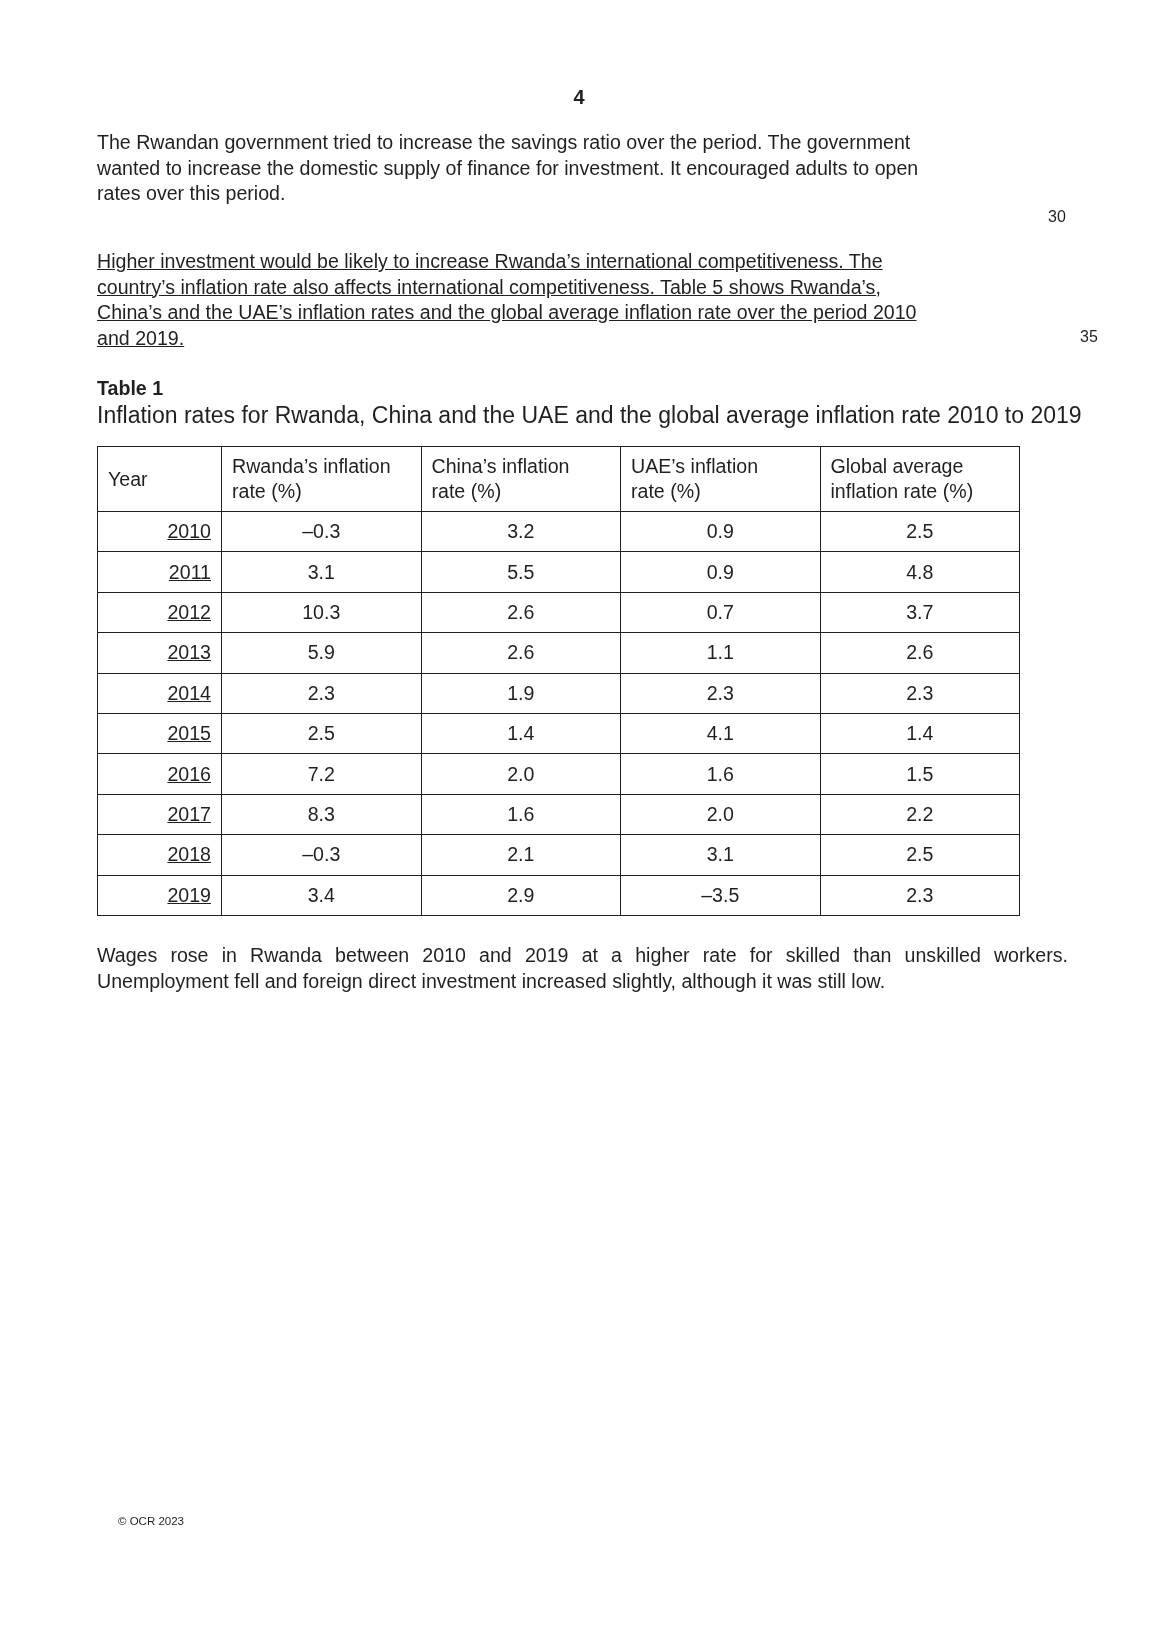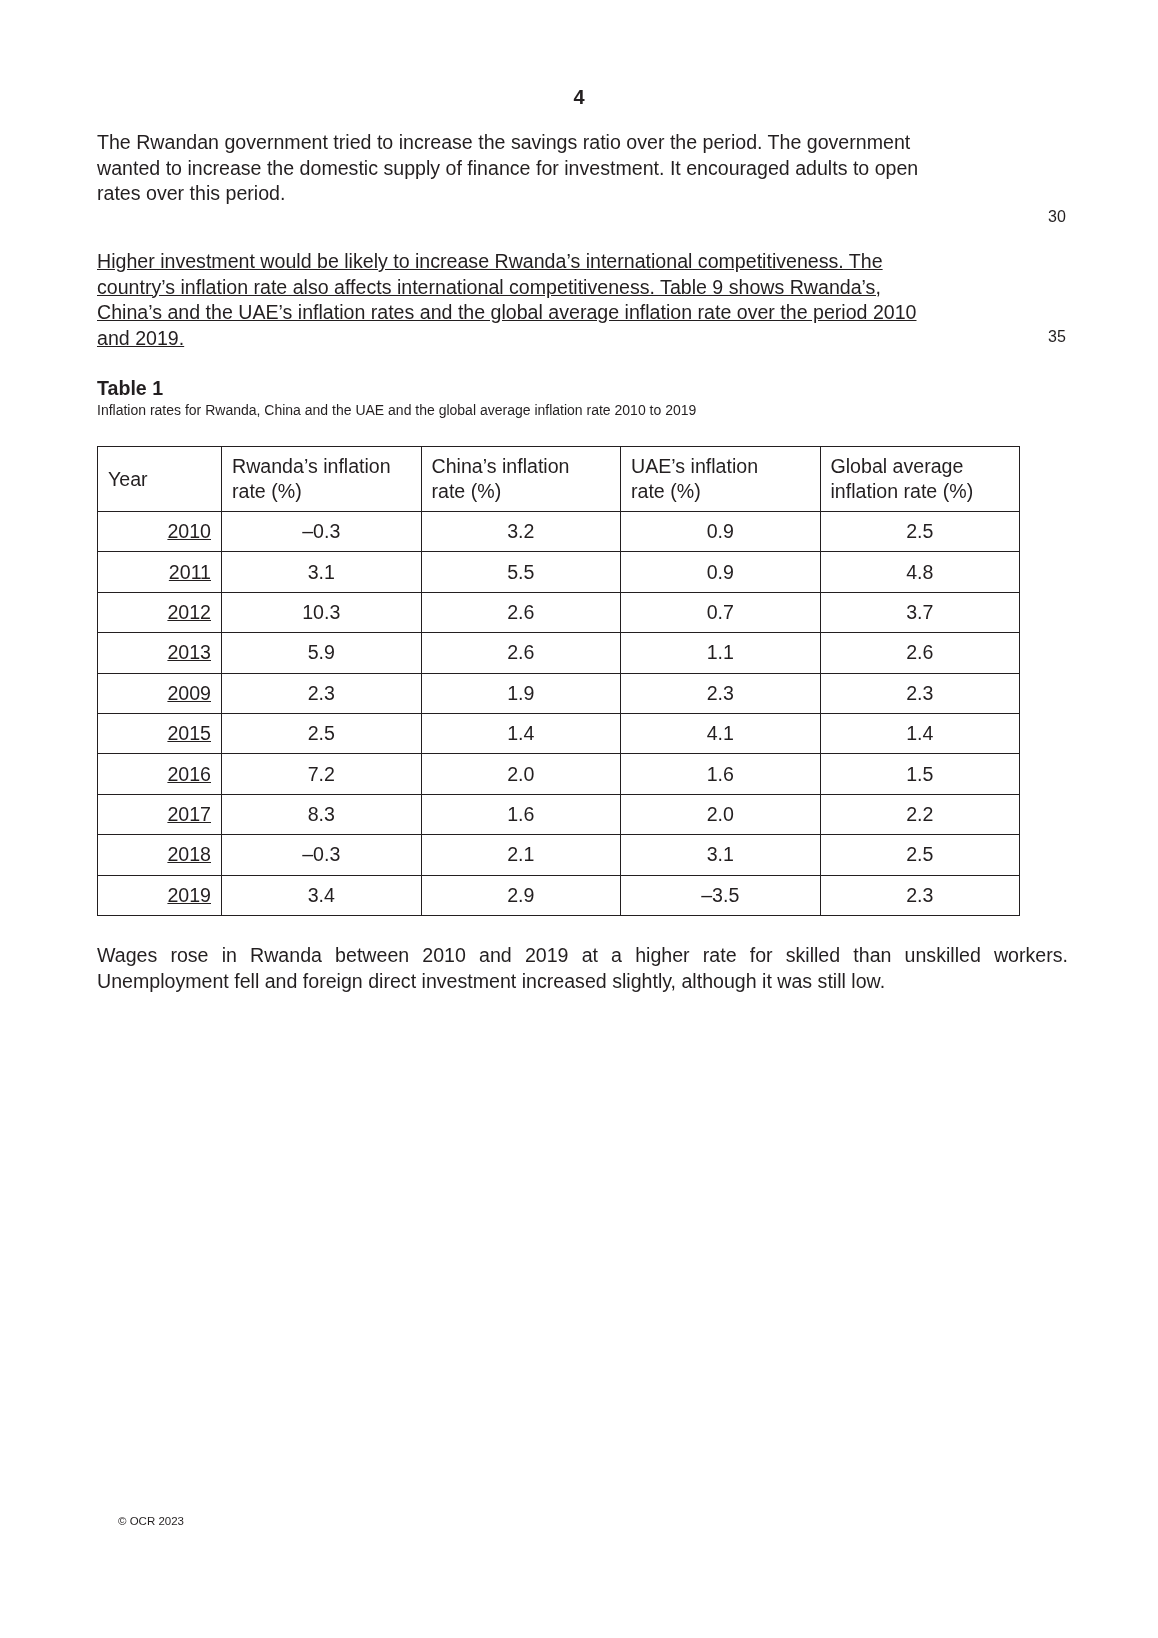--- a/index.html
+++ b/index.html
@@ -15,23 +15,23 @@
     position: absolute; left: 97px; width: 920px;
     font-size: 19.6px; line-height: 25.5px;
   }
   .para .line { display: block; white-space: nowrap; }
   #para1 { top: 130px; }
   #para2 { top: 249px; text-decoration: underline; }
   .line-number {
     position: absolute; left: 1048px; font-size: 16px; color: #231f20;
   }
   #ln30 { top: 164px; margin-top: 44px; }
-  #ln35 { top: 328px; }
+  #ln35 { top: 328px; margin-left: 32px; }
   .table-title { position: absolute; left: 97px; top: 377px; font-size: 19.6px; font-weight: bold; }
-  .table-caption { position: absolute; left: 97px; top: 402px; font-size: 14px; white-space: nowrap; }
+  .table-caption { position: absolute; left: 97px; top: 402px; font-size: 23px; white-space: nowrap; }
   table.data {
     position: absolute; left: 97px; top: 446px;
     border-collapse: collapse; font-size: 19.6px;
   }
   table.data th, table.data td {
     border: 1.3px solid #231f20; padding: 0 10px; box-sizing: border-box;
   }
   table.data th {
     font-weight: normal; text-align: left; height: 65px; line-height: 25px; vertical-align: middle;
   }
@@ -52,21 +52,21 @@
 
 <div class="para" id="para1">
   <span class="line">The Rwandan government tried to increase the savings ratio over the period. The government</span>
   <span class="line">wanted to increase the domestic supply of finance for investment. It encouraged adults to open</span>
   <span class="line">rates over this period.</span>
 </div>
 <div class="line-number" id="ln30">30</div>
 
 <div class="para" id="para2">
   <span class="line">Higher investment would be likely to increase Rwanda’s international competitiveness. The</span>
-  <span class="line">country’s inflation rate also affects international competitiveness. Table 9 shows Rwanda’s,</span>
+  <span class="line">country’s inflation rate also affects international competitiveness. Table 5 shows Rwanda’s,</span>
   <span class="line">China’s and the UAE’s inflation rates and the global average inflation rate over the period 2010</span>
   <span class="line">and 2019.</span>
 </div>
 <div class="line-number" id="ln35">35</div>
 
 <div class="table-title">Table 1</div>
 <div class="table-caption">Inflation rates for Rwanda, China and the UAE and the global average inflation rate 2010 to 2019</div>
 
 <table class="data">
   <colgroup>
@@ -108,21 +108,21 @@
         <td>3.7</td>
       </tr>
       <tr>
         <td class="year">2013</td>
         <td>5.9</td>
         <td>2.6</td>
         <td>1.1</td>
         <td>2.6</td>
       </tr>
       <tr>
-        <td class="year">2009</td>
+        <td class="year">2014</td>
         <td>2.3</td>
         <td>1.9</td>
         <td>2.3</td>
         <td>2.3</td>
       </tr>
       <tr>
         <td class="year">2015</td>
         <td>2.5</td>
         <td>1.4</td>
         <td>4.1</td>

